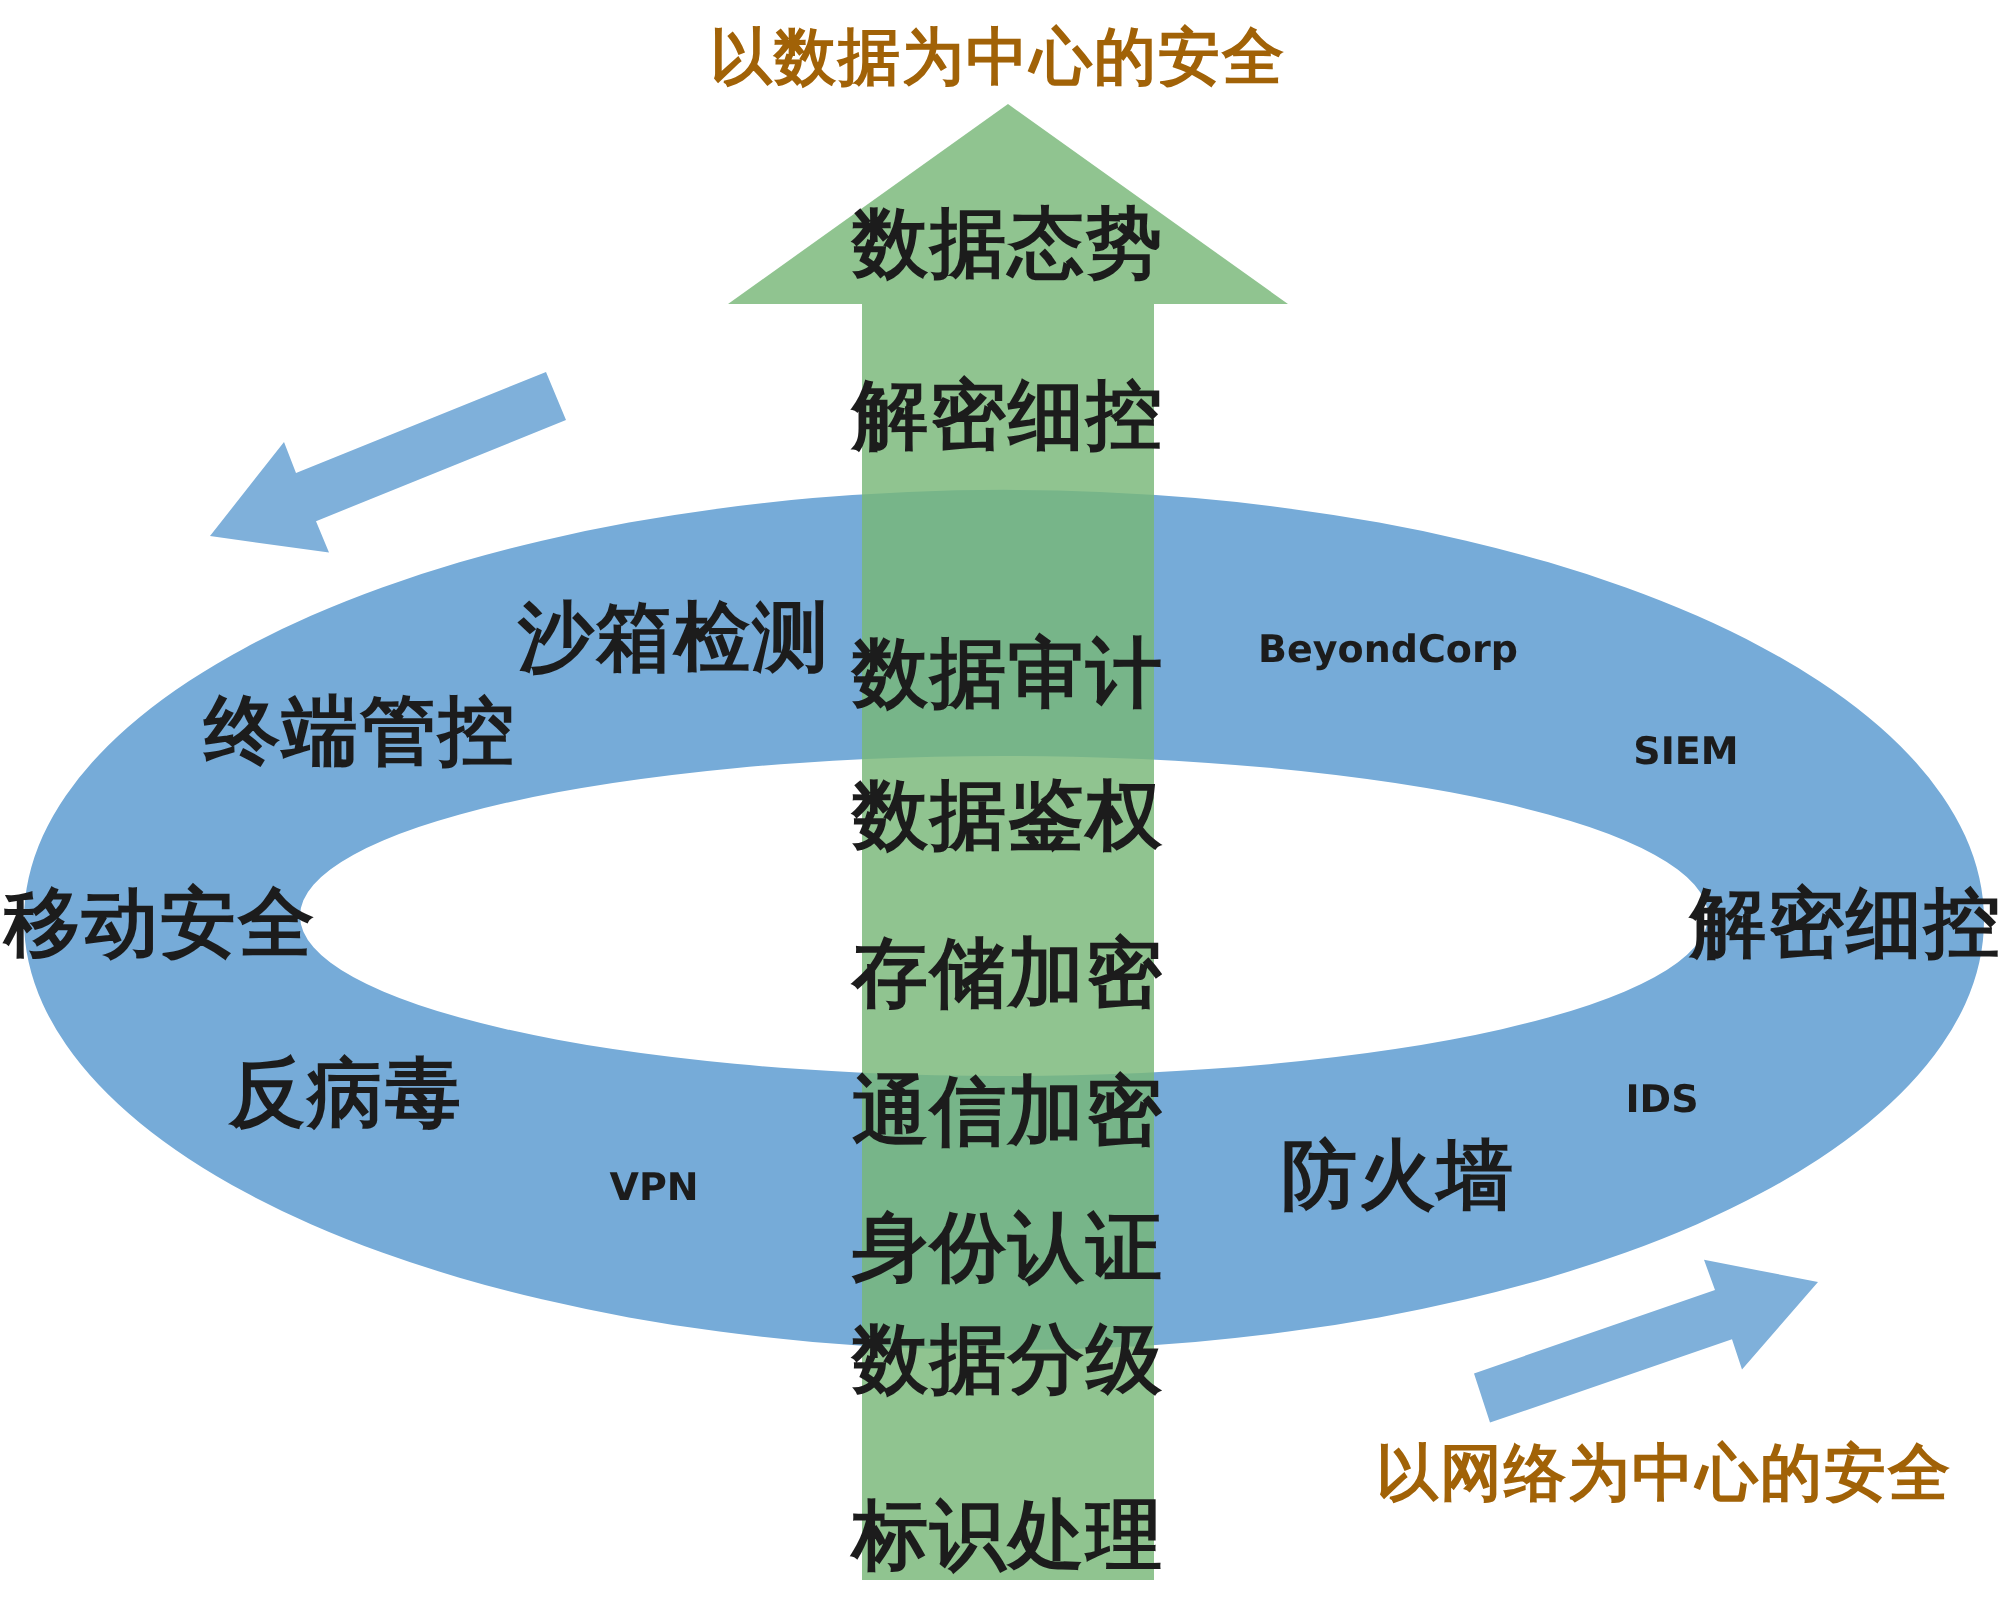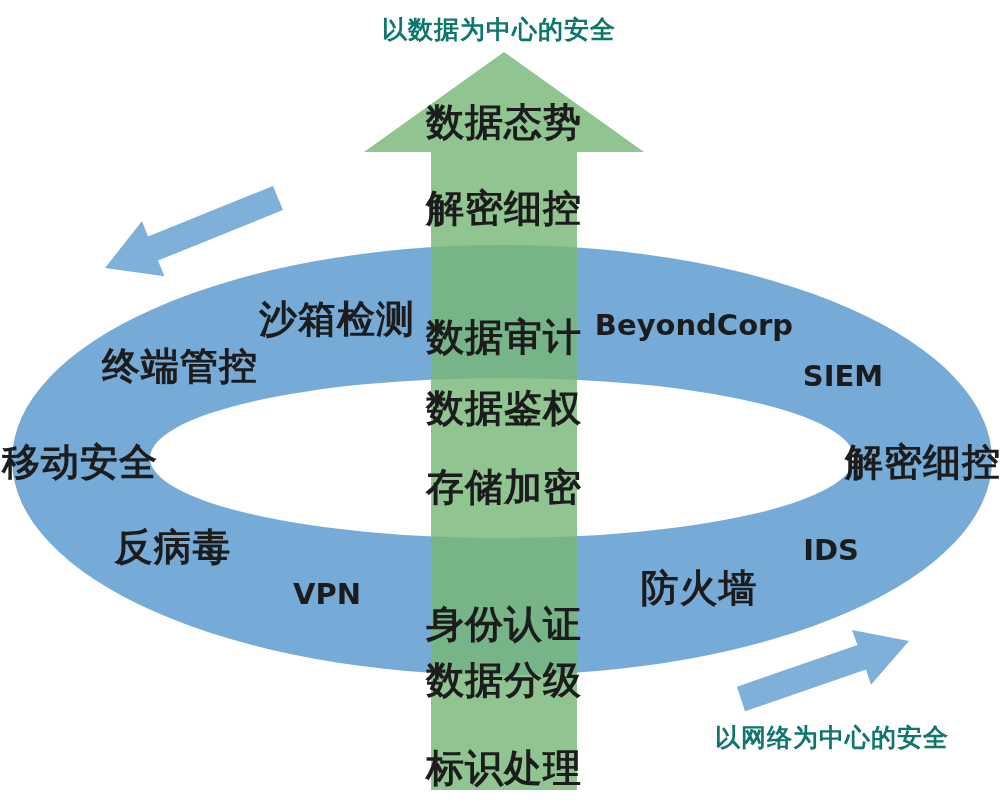--- a/index.html
+++ b/index.html
@@ -25,30 +25,30 @@
   .lbl {
     position: absolute;
     transform: translate(-50%, -50%);
     white-space: nowrap;
     font-size: 38px;
     font-weight: 600;
     color: #1c1c1c;
     letter-spacing: 1px;
   }
   .lbl.latin {
-    font-size: 29px;
+    font-size: 19px;
     letter-spacing: 0px;
   }
   .title {
     position: absolute;
     transform: translate(-50%, -50%);
     white-space: nowrap;
-    font-size: 25px;
+    font-size: 31px;
     font-weight: 600;
-    color: #0f766e;
+    color: #a16207;
     letter-spacing: 1px;
   }
 </style>
 </head>
 <body>
 
 <div class="canvas">
 
   <svg class="shapes" viewBox="0 0 1002 808">
 
@@ -64,20 +64,21 @@
 
   <div class="title" style="left:499px; top:29px;">以数据为中心的安全</div>
 
   <div class="title" style="left:832px; top:737px;">以网络为中心的安全</div>
 
   <div class="lbl" style="left:504px; top:122px;">数据态势</div>
   <div class="lbl" style="left:504px; top:208px;">解密细控</div>
   <div class="lbl" style="left:504px; top:337px;">数据审计</div>
   <div class="lbl" style="left:504px; top:408px;">数据鉴权</div>
   <div class="lbl" style="left:504px; top:487px;">存储加密</div>
+  <div class="lbl" style="left:504px; top:556px;">通信加密</div>
   <div class="lbl" style="left:504px; top:624px;">身份认证</div>
   <div class="lbl" style="left:504px; top:680px;">数据分级</div>
   <div class="lbl" style="left:504px; top:768px;">标识处理</div>
 
   <div class="lbl" style="left:337px; top:319px;">沙箱检测</div>
   <div class="lbl" style="left:180px; top:366px;">终端管控</div>
   <div class="lbl" style="left:80px;  top:462px;">移动安全</div>
   <div class="lbl" style="left:173px; top:547px;">反病毒</div>
   <div class="lbl latin" style="left:327px; top:594px;">VPN</div>
   <div class="lbl latin" style="left:694px; top:325px;">BeyondCorp</div>

